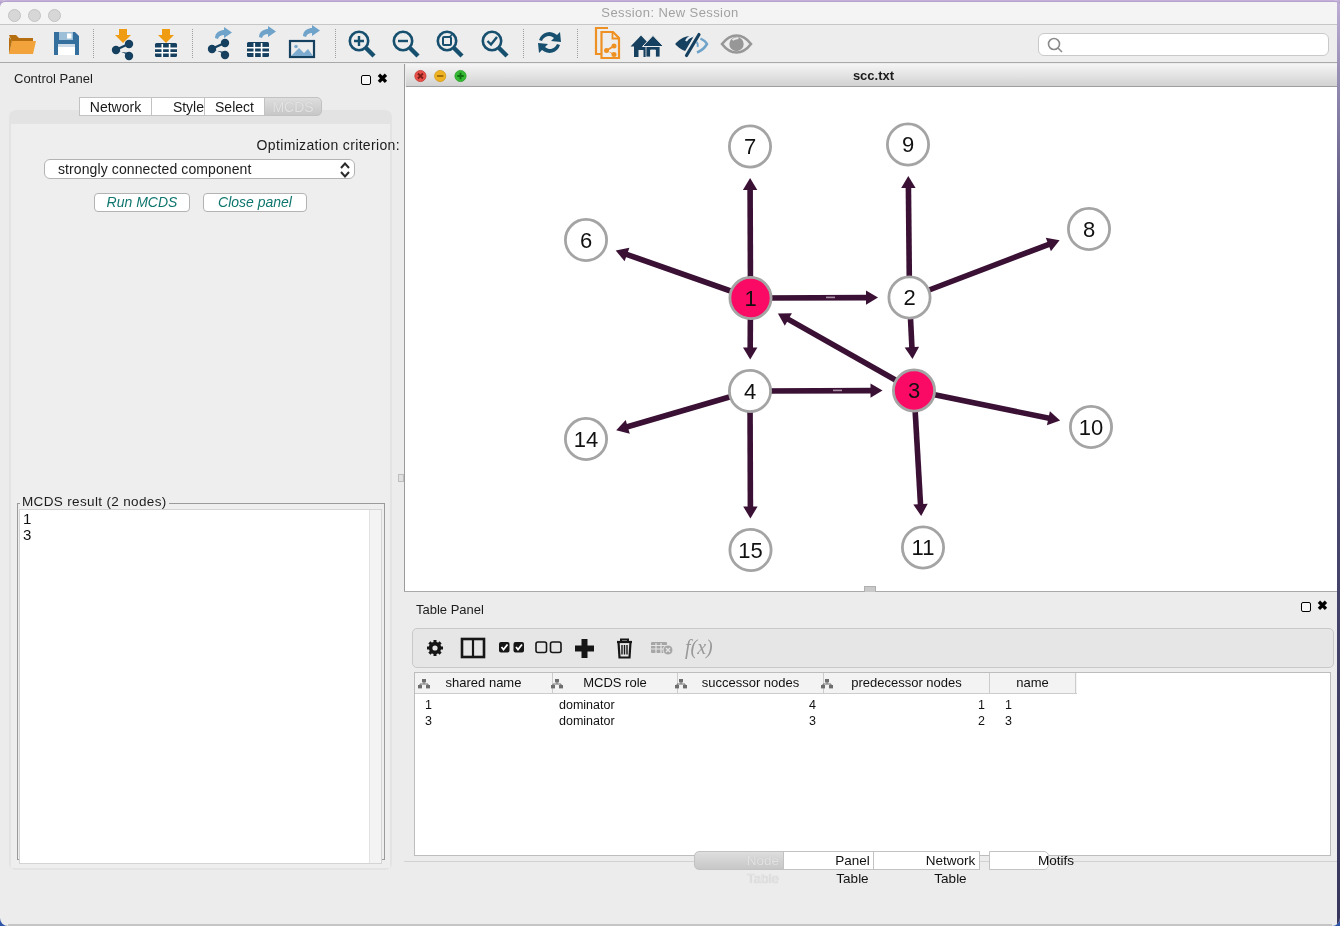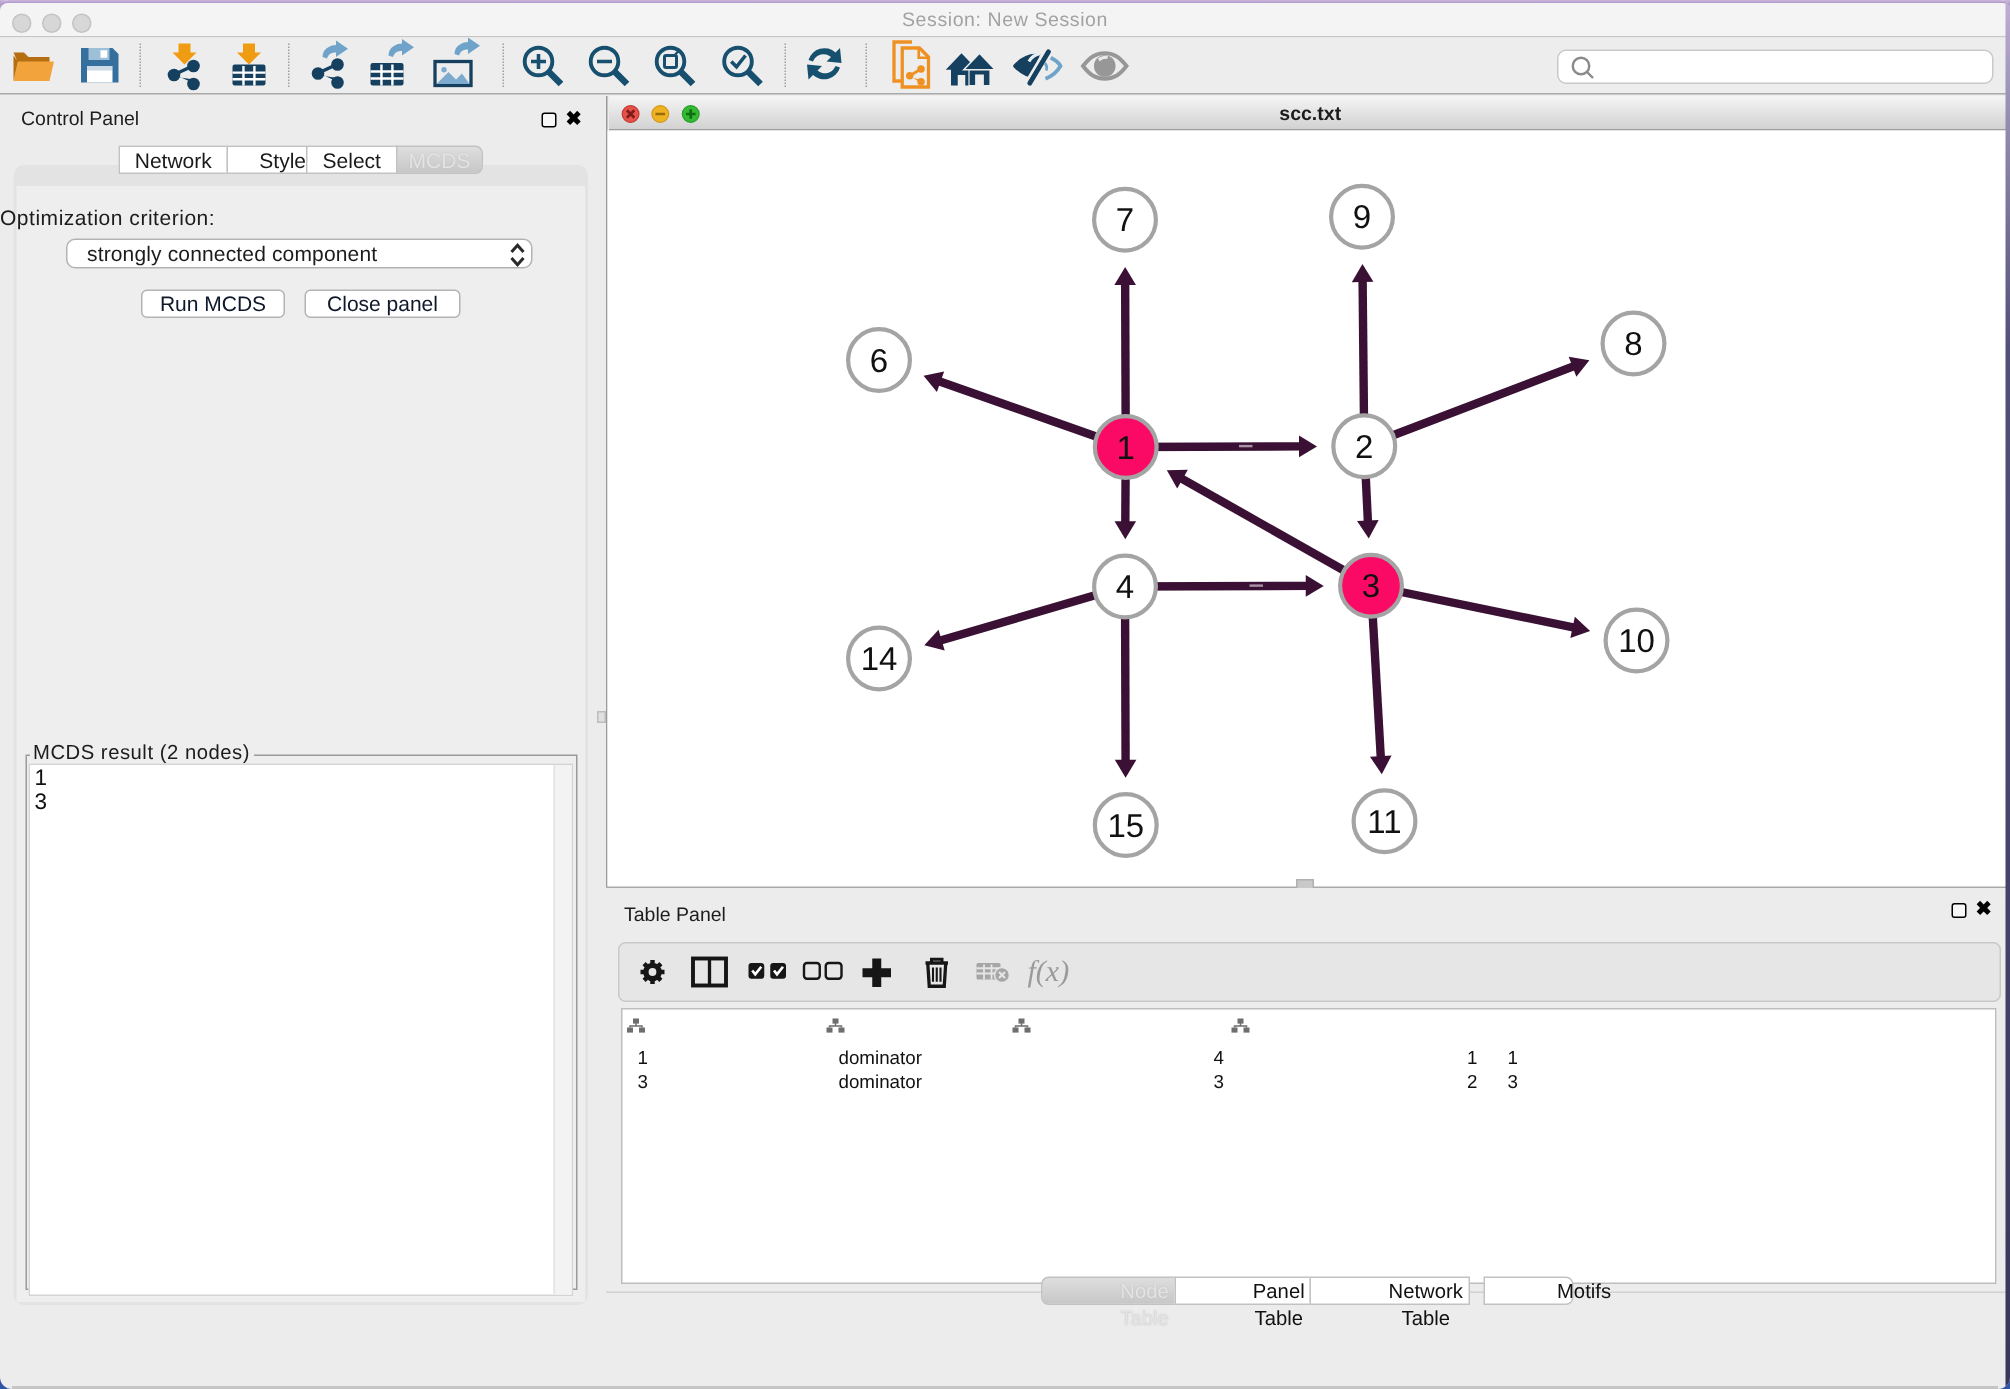--- a/index.html
+++ b/index.html
@@ -24,26 +24,26 @@
       border:1px solid #c9c9c9;border-radius:6px;}
   
   .cp-head{position:absolute;left:14px;top:71px;font-size:13px;color:#1d1d1d;}
   .mini-float{position:absolute;width:10px;height:10px;border:1.5px solid #000;border-radius:2px;
       box-sizing:border-box;background:#f8f8f8;}
   .mini-x{position:absolute;font-size:13px;font-weight:bold;color:#000;line-height:10px;}
   .tabband{position:absolute;left:9px;top:110px;width:383px;height:760px;background:#e3e3e3;border-radius:7px;}
   .tabinner{position:absolute;left:11px;top:124px;width:379px;height:744px;background:#eeeeee;}
   .cptab{position:absolute;top:97px;height:19px;box-sizing:border-box;background:#fff;
       border:1px solid #c2c2c2;font-size:14px;color:#1a1a1a;text-align:center;line-height:19px;}
-  .opt-label{position:absolute;left:0px;top:137px;width:400px;text-align:left;font-size:14px;letter-spacing:0.35px;color:#1c1c1c;}
+  .opt-label{position:absolute;left:0px;top:137px;width:400px;text-align:right;font-size:14px;letter-spacing:0.35px;color:#1c1c1c;}
   .dropdown{position:absolute;left:44px;top:159px;width:311px;height:20px;background:#fff;
       border:1px solid #b3b3b3;border-radius:6px;box-sizing:border-box;
       font-size:14px;letter-spacing:0.1px;color:#1c1c1c;line-height:18px;}
   .btn{position:absolute;height:19px;box-sizing:border-box;background:#fff;border:1px solid #b3b3b3;
-      border-radius:4px;font-size:14px;color:#0f172a;text-align:center;line-height:17px;}
+      border-radius:4px;font-size:14px;color:#0f766e;text-align:center;line-height:17px;font-style:italic;}
   fieldset.mcds{position:absolute;left:17px;top:496px;width:366px;height:362px;margin:0;padding:0;
       border:1px solid #9a9a9a;border-radius:0;}
   fieldset.mcds legend{font-size:13.5px;letter-spacing:0.35px;color:#1c1c1c;margin-left:2px;padding:0 2px;}
   .mcds-area{position:absolute;left:19px;top:509px;width:363px;height:355px;background:#fff;border:1px solid #d4d4d4;box-sizing:border-box;}
   .mcds-scroll{position:absolute;right:0px;top:0px;width:11px;height:353px;background:#f3f3f3;border-left:1px solid #e2e2e2;}
   .mcds-text{position:absolute;left:3px;top:1px;font-size:15px;color:#111;line-height:16px;}
   
   .netwin{position:absolute;left:404px;top:64px;width:936px;height:528px;
       border-left:1px solid #9b9b9b;box-sizing:border-box;}
   .nettitle{position:absolute;left:1px;top:0;width:100%;height:23px;
@@ -374,20 +374,27 @@
               <path d="M238 16.5 H254 M238 20 H254 M243 14 V24 M248 14 V24"></path>
             </g>
         <circle cx="255" cy="21" r="5" fill="#5a5a5a" stroke="#e6e6e6" stroke-width="1"></circle>
         <path d="M253 19 L257 23 M257 19 L253 23" stroke="#e6e6e6" stroke-width="1.4"></path>
       </g>
 
       <text x="272" y="25" font-size="20" font-style="italic" fill="#9a9a9a" font-family="Liberation Serif">f(x)</text>
     </svg>
   </div>
   <div class="tp-table">
+    <div class="th-row">
+      <div class="th-cell" style="left:0;width:138px;">shared name</div>
+      <div class="th-cell" style="left:138px;width:125px;">MCDS role</div>
+      <div class="th-cell" style="left:263px;width:146px;">successor nodes</div>
+      <div class="th-cell" style="left:409px;width:166px;">predecessor nodes</div>
+      <div class="th-cell" style="left:575px;width:86px;">name</div>
+    </div>
     <svg width="900" height="20" style="position:absolute;left:0;top:0;" fill="#6e6e6e">
       <g>
             <rect x="7" y="6" width="4" height="3.4"></rect>
             <rect x="3" y="12" width="4" height="3.4"></rect>
             <rect x="11" y="12" width="4" height="3.4"></rect>
             <path d="M9 9 V11 M5 12 V11 H13 V12" stroke="#6e6e6e" stroke-width="1" fill="none"></path>
           </g>
       <g transform="translate(133,0)">
             <rect x="7" y="6" width="4" height="3.4"></rect>
             <rect x="3" y="12" width="4" height="3.4"></rect>

